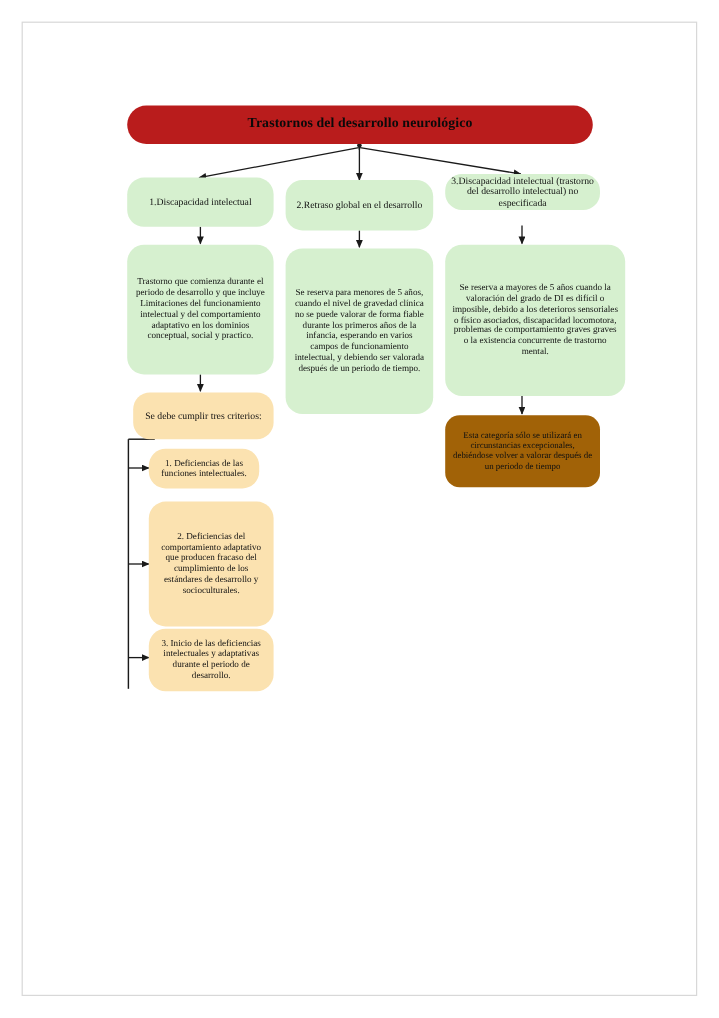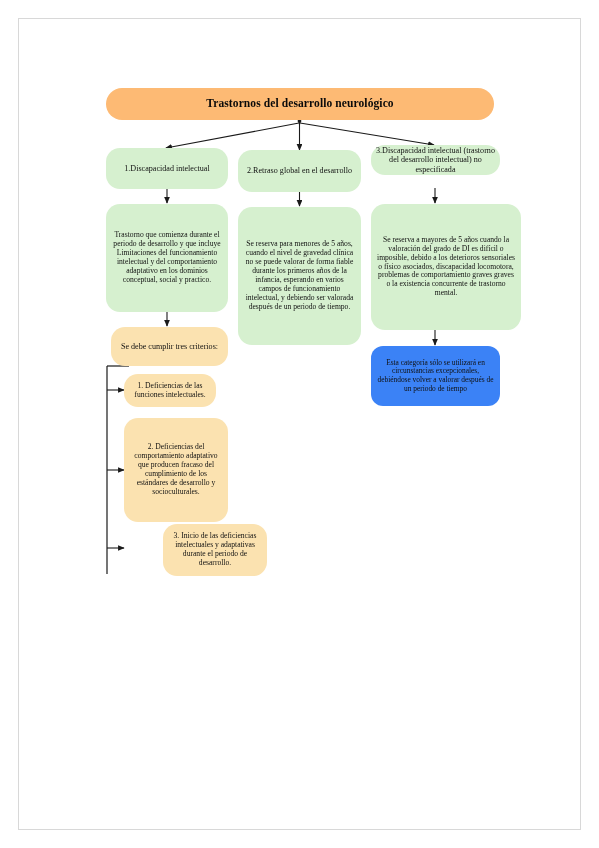--- a/index.html
+++ b/index.html
@@ -32,21 +32,21 @@
     align-items:center;
     justify-content:center;
     text-align:center;
     line-height:1.18;
     padding:3px 5px;
     border-radius:14px;
   }
   .node span{display:block;width:100%;}
 
   .title-node{
-    background:#fdba74;
+    background:#b91c1c;
     border-radius:16px;
     font-weight:bold;
     font-size:11.5px;
     letter-spacing:.1px;
     color:#0a0a0a;
   }
   .green{
     background:#D6F0CF;
     font-size:7.6px;
     color:#111;
@@ -57,21 +57,21 @@
   }
   .orange{
     background:#FBE2B0;
     font-size:7.6px;
   }
   .orange-head{
     background:#FBE2B0;
     font-size:8.1px;
   }
   .plain{
-    background:#3b82f6;
+    background:#a16207;
     font-size:7.4px;
     border-radius:12px;
   }
   svg.wires{
     position:absolute;left:0;top:0;
     width:599px;height:848px;
     pointer-events:none;
   }
 </style>
 </head>
@@ -127,21 +127,21 @@
   </div>
   <div class="node green" style="left:106px;top:204px;width:122px;height:108px;">
     <span>Trastorno que comienza durante el periodo de desarrollo y que incluye Limitaciones del funcionamiento intelectual y del comportamiento adaptativo en los dominios conceptual, social y practico.</span>
   </div>
   <div class="node orange" style="left:124px;top:374px;width:92px;height:33px;">
     <span>1. Deficiencias de las funciones intelectuales.</span>
   </div>
   <div class="node orange" style="left:124px;top:418px;width:104px;height:104px;">
     <span>2. Deficiencias del comportamiento adaptativo que producen fracaso del cumplimiento de los estándares de desarrollo y socioculturales.</span>
   </div>
-  <div class="node orange" style="left:124px;top:524px;width:104px;height:52px;margin-left:39px;">
+  <div class="node orange" style="left:124px;top:524px;width:104px;height:52px;">
     <span>3. Inicio de las deficiencias intelectuales y adaptativas durante el periodo de desarrollo.</span>
   </div>
 
   <div class="node green-branch" style="left:238px;top:150px;width:123px;height:42px;">
     <span>2.Retraso global en el desarrollo</span>
   </div>
   <div class="node green" style="left:238px;top:207px;width:123px;height:138px;">
     <span>Se reserva para menores de 5 años, cuando el nivel de gravedad clínica no se puede valorar de forma fiable durante los primeros años de la infancia, esperando en varios campos de funcionamiento intelectual, y debiendo ser valorada después de un periodo de tiempo.</span>
   </div>
 

